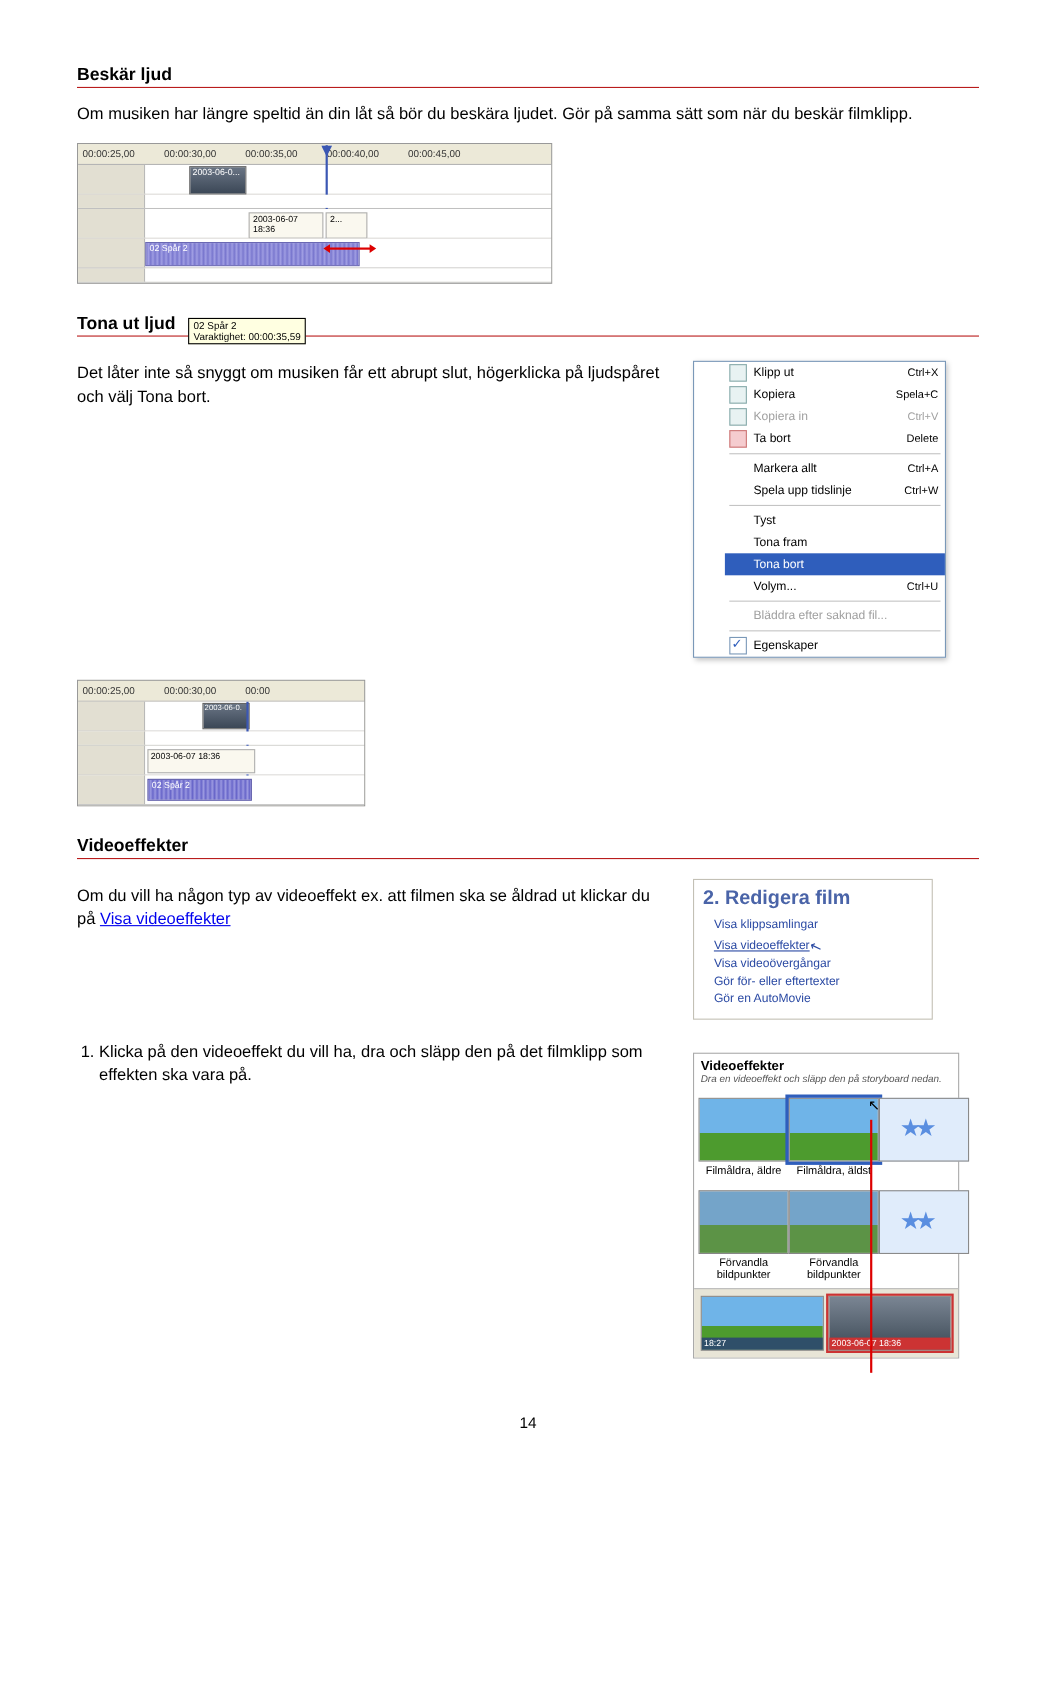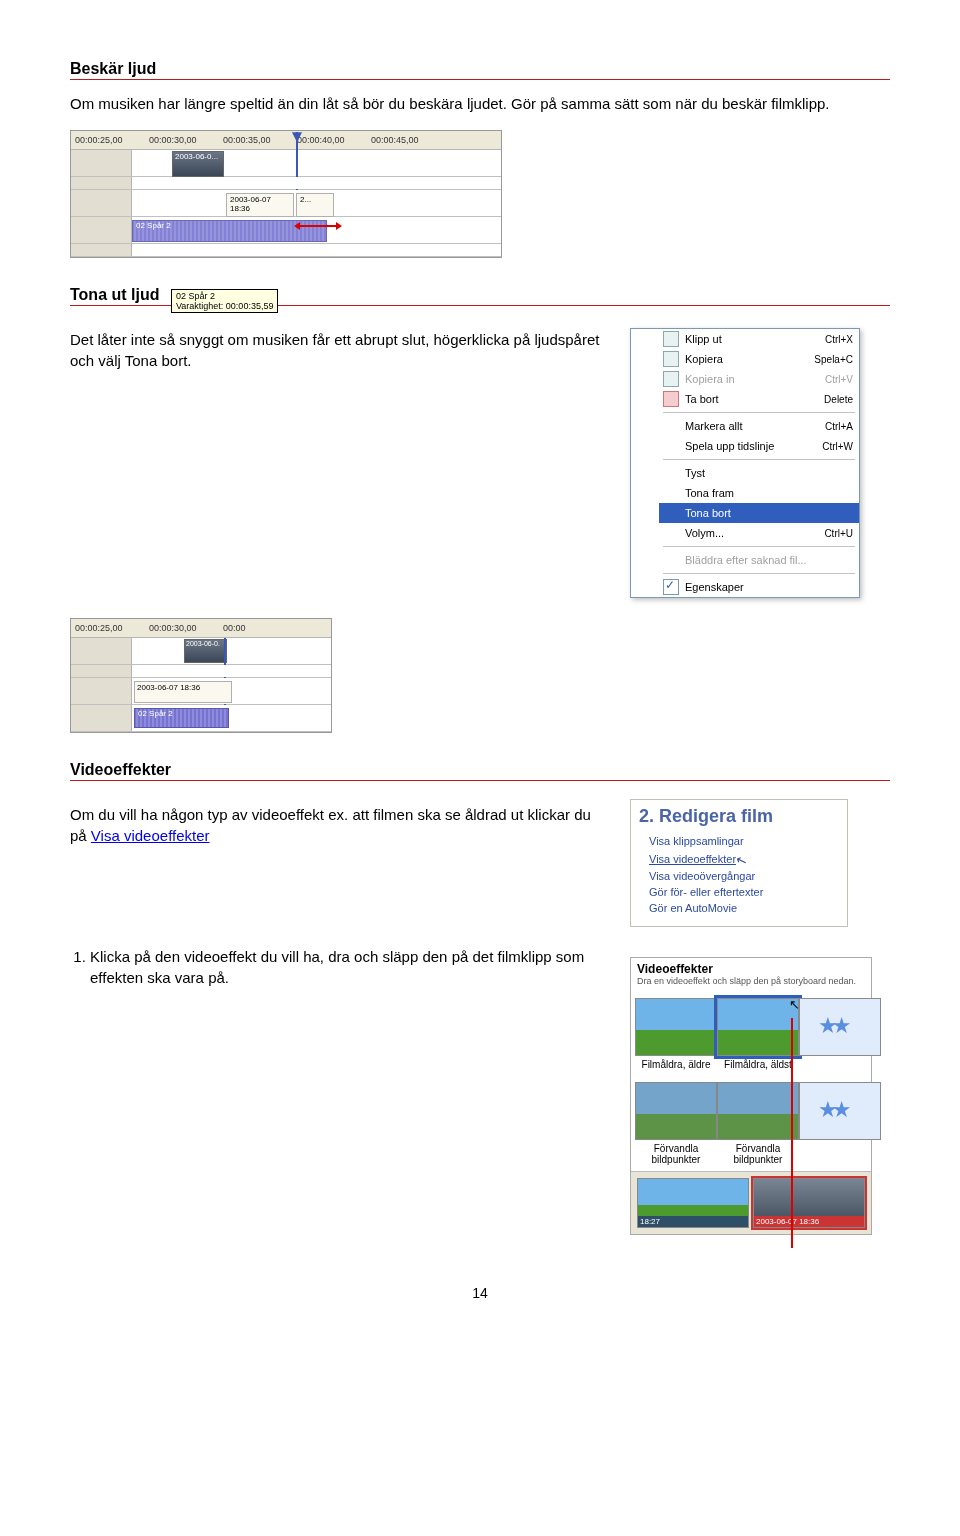--- a/index.html
+++ b/index.html
@@ -194,21 +194,21 @@
   .mini-cursor {
     display:inline-block; font-size:13px; transform: translateY(2px) rotate(-20deg);
   }
 
   .gallery {
     width: 240px;
     font-family: Tahoma, sans-serif; font-size: 10px;
     border:1px solid #aaa; background:#fff; margin-top:10px;
   }
   .gal-h { font-weight:bold; font-size:12px; padding:4px 6px 0 6px; }
-  .gal-sub { color:#555; font-size:9px; padding:0 6px 6px 6px; }
+  .gal-sub { color:#555; font-size:9px; padding:0 6px 6px 6px;font-style:italic; }
   .gal-row { display:flex; justify-content:space-around; padding:6px 4px; }
   .gal-item { width:100px; text-align:center; }
   .thumb {
     width:80px; height:56px; margin:0 auto 3px auto;
     border:1px solid #8a8a8a;
     background: linear-gradient(#6fb4e8 55%, #4d9b2e 55%);
     position:relative;
   }
   .thumb.sel { outline:3px solid #2f5ebc; }
   .star {

